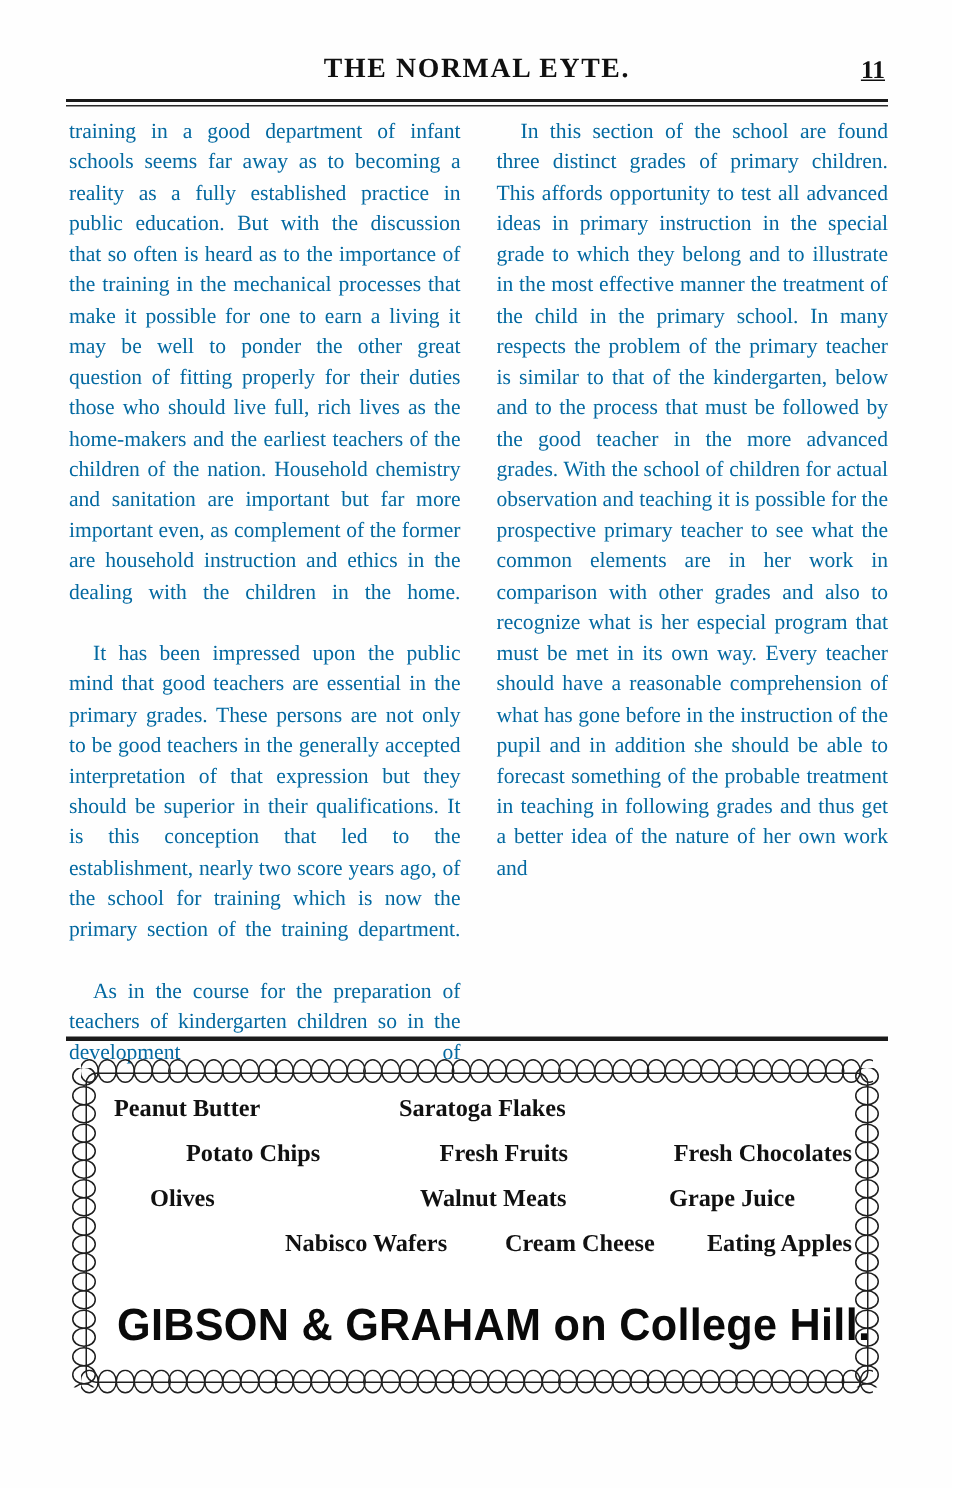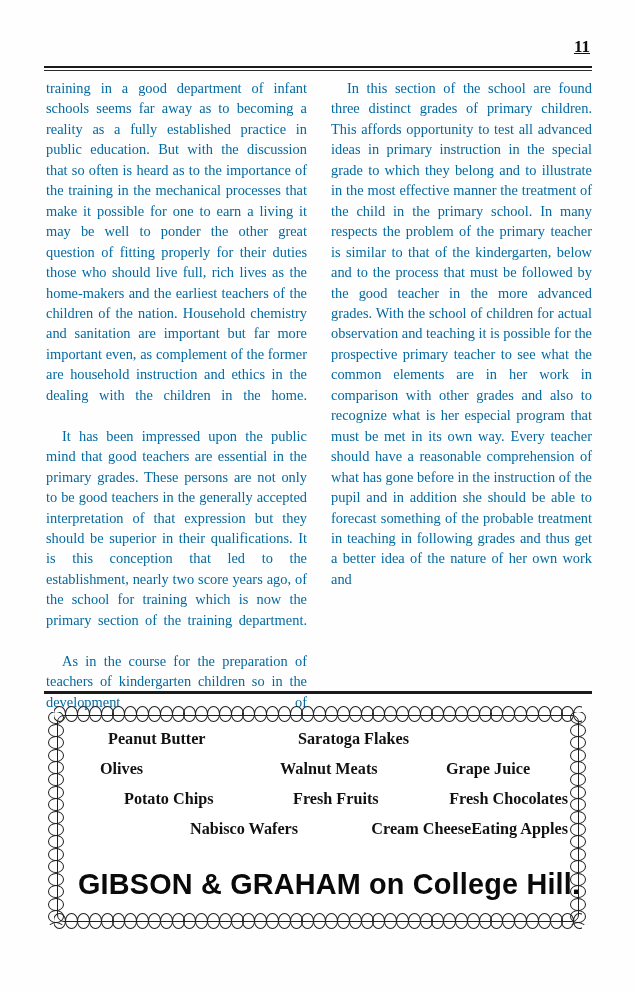--- a/index.html
+++ b/index.html
@@ -215,28 +215,28 @@
   }
   .ad-row .cell {
     display: inline-block;
   }
   
   .ad-row.r1 { padding-left: 8px; }
   .ad-row.r2 { padding-left: 32px; }
   .ad-row.r3 { padding-left: 56px; }
   .ad-row.r4 { padding-left: 80px; }
 
-  .ad-row.r1 .c1 { width: 190px; margin-left: 32px; }
+  .ad-row.r1 .c1 { width: 190px; }
   .ad-row.r1 .c2 { width: 178px; }
   .ad-row.r2 .c1 { width: 180px; }
   .ad-row.r2 .c2 { width: 166px; }
   .ad-row.r3 .c1 { width: 170px; }
   .ad-row.r3 .c2 { width: 157px; }
   .ad-row.r4 .c1 { width: 160px; margin-left: 42px; }
-  .ad-row.r4 .c2 { width: 147px; text-align: right; }
+  .ad-row.r4 .c2 { width: 147px; }
 
   .ad-headline {
     position: absolute;
     left: 0;
     right: 0;
     bottom: 14px;
     text-align: center;
     font-family: "Liberation Sans Narrow", "Liberation Sans", "DejaVu Sans", sans-serif;
     font-weight: bold;
     font-size: 30px;
@@ -246,20 +246,21 @@
     transform: scaleX(0.96);
     transform-origin: center;
   }
 </style>
 </head>
 <body>
 
 <div class="page">
 
   <div class="masthead">
+    <div class="masthead-title">THE NORMAL EYTE.</div>
     <div class="masthead-pageno">11</div>
   </div>
 
   <div class="rule-double">
     <div class="r-thick"></div>
     <div class="r-thin"></div>
   </div>
 
   <div class="columns">
 
@@ -326,32 +327,32 @@
 
     <div class="ad-content">
 
       <div class="ad-list">
 
         <div class="ad-row r1">
           <span class="cell c1">Peanut Butter</span>
           <span class="cell c3">Saratoga  Flakes</span>
         </div>
 
+        <div class="ad-row r3">
+          <span class="cell c1">Potato Chips</span>
+          <span class="cell c2">Fresh Fruits</span>
+          <span class="cell c3">Fresh Chocolates</span>
+        </div>
+
         <div class="ad-row r2">
           <span class="cell c1">Olives</span>
           <span class="cell c2">Walnut Meats</span>
           <span class="cell c3">Grape Juice</span>
         </div>
 
-        <div class="ad-row r3">
-          <span class="cell c1">Potato Chips</span>
-          <span class="cell c2">Fresh Fruits</span>
-          <span class="cell c3">Fresh Chocolates</span>
-        </div>
-
         <div class="ad-row r4">
           <span class="cell c1">Nabisco Wafers</span>
           <span class="cell c2">Cream Cheese</span>
           <span class="cell c3">Eating Apples</span>
         </div>
 
       </div>
 
       <div class="ad-headline">GIBSON &amp; GRAHAM on College Hill.</div>
 

